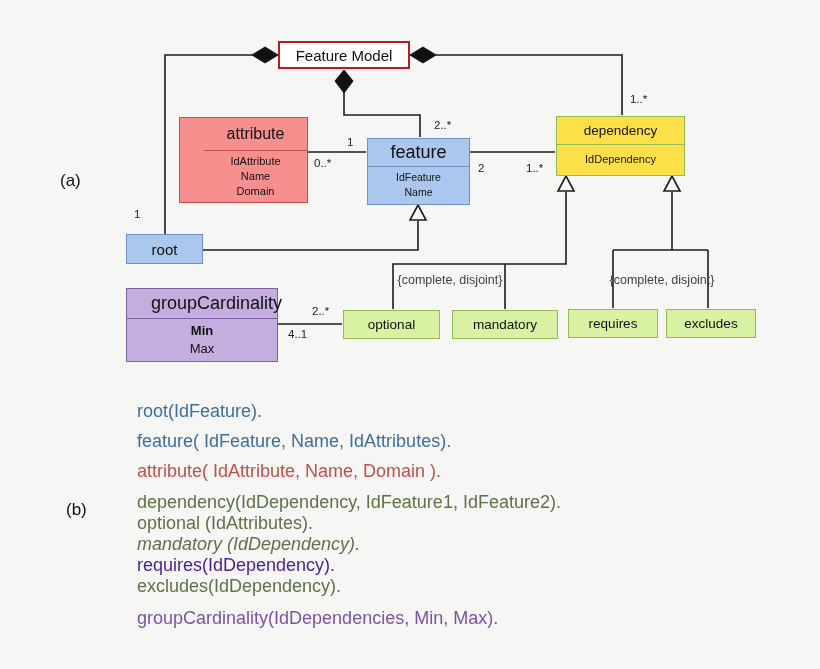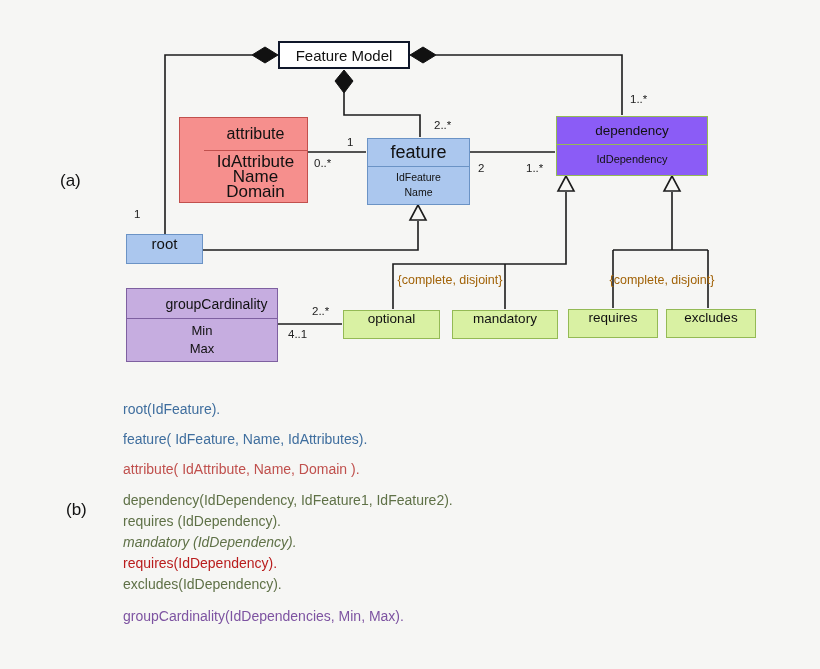--- a/index.html
+++ b/index.html
@@ -12,31 +12,31 @@
   .uml-box{
     position:absolute;border:1.6px solid #888;box-sizing:border-box;
     text-align:center;
   }
   .uml-title{display:flex;align-items:center;justify-content:center;font-size:14px;color:#111;}
   .uml-attrs{border-top:1.6px solid;box-sizing:border-box;color:#111;
     display:flex;flex-direction:column;align-items:center;justify-content:center;}
   .uml-attrs div{line-height:15px;}
   .simple-box{
     position:absolute;border:1.6px solid;box-sizing:border-box;
-    display:flex;align-items:flex-start;justify-content:center;font-size:14px;color:#111;
+    display:flex;align-items:center;justify-content:center;font-size:14px;color:#111;
   }
   .fm-box{
     position:absolute;left:278px;top:41px;width:132px;height:28px;
-    background:#ffffff;border:2px solid #0f172a;box-sizing:border-box;
+    background:#ffffff;border:2px solid #b91c1c;box-sizing:border-box;
     display:flex;align-items:center;justify-content:center;font-size:15px;color:#111;
   }
   .mult{position:absolute;font-size:11.5px;color:#222;white-space:nowrap;}
-  .constraint{position:absolute;font-size:12.5px;color:#a16207;white-space:nowrap;text-align:center;width:130px;}
+  .constraint{position:absolute;font-size:12.5px;color:#404040;white-space:nowrap;text-align:center;width:130px;}
   .part-label{position:absolute;font-size:17px;color:#111;}
-  .schema-line{position:absolute;font-size:14px;white-space:nowrap;left:123px;}
+  .schema-line{position:absolute;font-size:18px;white-space:nowrap;left:137px;}
 </style>
 </head>
 <body>
 
 <div class="canvas">
 
   <svg class="layer" viewBox="0 0 820 669" xmlns="http://www.w3.org/2000/svg">
     <g stroke="#1c1c1c" stroke-width="1.6" fill="none">
       <path d="M252 55 H165 V234"></path>
       <path d="M436 55 H622 V115"></path>
@@ -62,50 +62,50 @@
 
   <div class="part-label" style="left:60px;top:171px;">(a)</div>
   <div class="part-label" style="left:66px;top:500px;">(b)</div>
 
   <div class="fm-box">
     <span>Feature Model</span>
   </div>
 
   <div class="uml-box" style="left: 179px; top: 117px; width: 129px; height: 86px; background-color: rgb(246, 143, 141); border-color: rgb(193, 80, 77); padding-left: 24px;">
     <div class="uml-title" style="height:32px;font-size:16px;">attribute</div>
-    <div class="uml-attrs" style="height: 52px; font-size: 17px; border-color: rgb(193, 80, 77);">
+    <div class="uml-attrs" style="height: 52px; font-size: 11px; border-color: rgb(193, 80, 77);">
       <div>IdAttribute</div>
       <div>Name</div>
       <div>Domain</div>
     </div>
   </div>
 
   <div class="uml-box" style="left: 367px; top: 138px; width: 103px; height: 67px; background-color: rgb(171, 199, 238); border-color: rgb(107, 147, 197);">
     <div class="uml-title" style="height:27px;font-size:18px;">feature</div>
     <div class="uml-attrs" style="height: 36px; font-size: 10.5px; border-color: rgb(107, 147, 197);">
       <div>IdFeature</div>
       <div>Name</div>
     </div>
   </div>
 
-  <div class="uml-box" style="left: 556px; top: 116px; width: 152px; height: 60px; background-color: #8b5cf6; border-color: rgb(148, 186, 85);">
+  <div class="uml-box" style="left: 556px; top: 116px; width: 129px; height: 60px; background-color: #fde047; border-color: rgb(148, 186, 85);">
     <div class="uml-title" style="height:27px;font-size:13.5px;">dependency</div>
     <div class="uml-attrs" style="height: 29px; font-size: 11px; border-color: rgb(148, 186, 85);">
       <div>IdDependency</div>
     </div>
   </div>
 
   <div class="simple-box" style="left: 126px; top: 234px; width: 77px; height: 30px; font-size: 15px; background-color: rgb(171, 199, 238); border-color: rgb(107, 147, 197);">
     <span>root</span>
   </div>
 
   <div class="uml-box" style="left: 126px; top: 288px; width: 152px; height: 74px; background-color: rgb(198, 173, 224); border-color: rgb(126, 96, 160);">
-    <div class="uml-title" style="height:29px;font-size:14px;margin-left:29px;">groupCardinality</div>
+    <div class="uml-title" style="height:29px;font-size:18px;margin-left:29px;">groupCardinality</div>
     <div class="uml-attrs" style="height: 42px; font-size: 13px; border-color: rgb(126, 96, 160);">
-      <div style="line-height:18px;">Min</div>
+      <div style="line-height:18px;font-weight:bold;">Min</div>
       <div style="line-height:18px;">Max</div>
     </div>
   </div>
 
   <div class="simple-box" style="left: 343px; top: 310px; width: 97px; height: 29px; font-size: 13.5px; background-color: rgb(217, 241, 163); border-color: rgb(148, 186, 85);">
     <span>optional</span>
   </div>
   <div class="simple-box" style="left: 452px; top: 310px; width: 106px; height: 29px; font-size: 13.5px; background-color: rgb(217, 241, 163); border-color: rgb(148, 186, 85);">
     <span>mandatory</span>
   </div>
@@ -127,20 +127,20 @@
   <div class="mult" style="left:288px;top:328px;">4..1</div>
 
   <div class="constraint" style="left:385px;top:273px;">{complete, disjoint}</div>
   <div class="constraint" style="left:597px;top:273px;">{complete, disjoint}</div>
 
   <div>
     <div class="schema-line" style="top: 401px; color: rgb(63, 110, 158);">root(IdFeature).</div>
     <div class="schema-line" style="top: 431px; color: rgb(63, 110, 158);">feature( IdFeature, Name, IdAttributes).</div>
     <div class="schema-line" style="top: 461px; color: rgb(192, 80, 77);">attribute( IdAttribute, Name, Domain ).</div>
     <div class="schema-line" style="top: 492px; color: rgb(95, 113, 71);">dependency(IdDependency, IdFeature1, IdFeature2).</div>
-    <div class="schema-line" style="top: 513px; color: rgb(95, 113, 71);">requires (IdDependency).</div>
+    <div class="schema-line" style="top: 513px; color: rgb(95, 113, 71);">optional (IdAttributes).</div>
     <div class="schema-line" style="top: 534px; color: rgb(95, 113, 71); font-style: italic;">mandatory (IdDependency).</div>
-    <div class="schema-line" style="top: 555px; color: #b91c1c;">requires(IdDependency).</div>
+    <div class="schema-line" style="top: 555px; color: #4c1d95;">requires(IdDependency).</div>
     <div class="schema-line" style="top: 576px; color: rgb(95, 113, 71);">excludes(IdDependency).</div>
     <div class="schema-line" style="top: 608px; color: rgb(125, 83, 161);">groupCardinality(IdDependencies, Min, Max).</div>
   </div>
 
 </div>
 
 </body></html>

